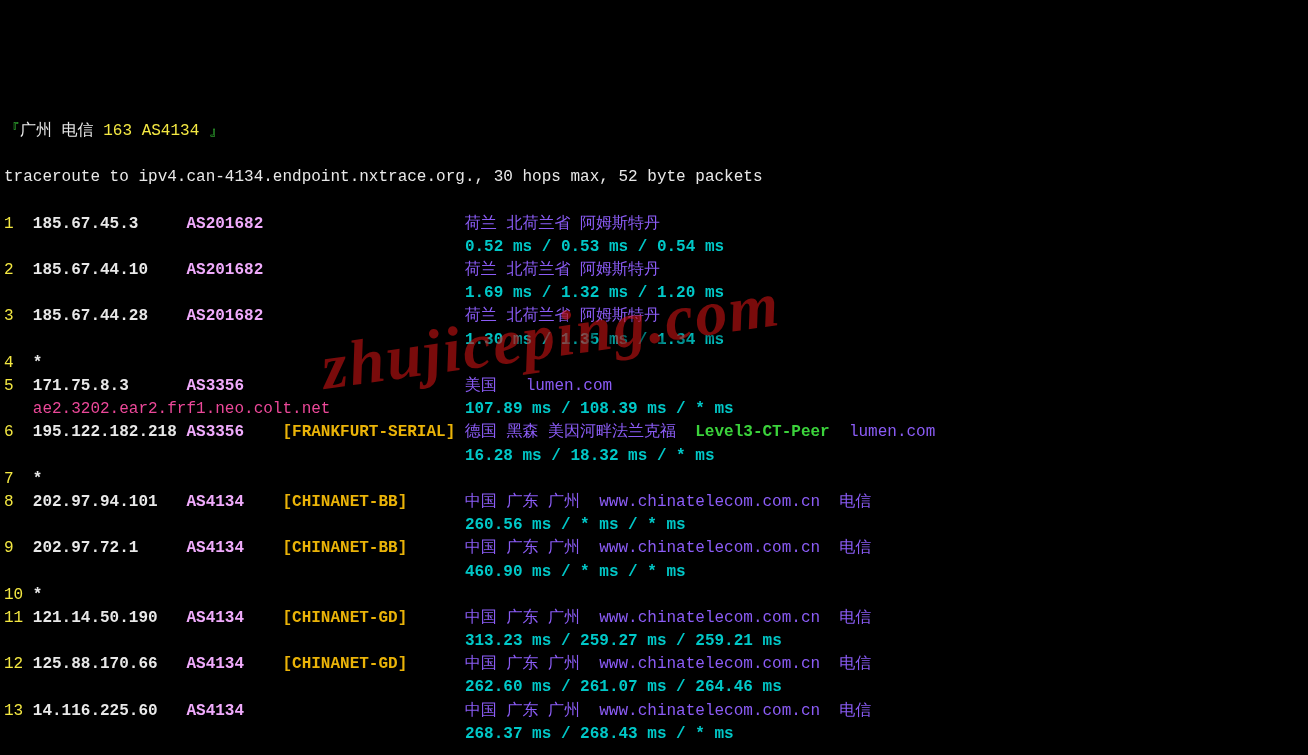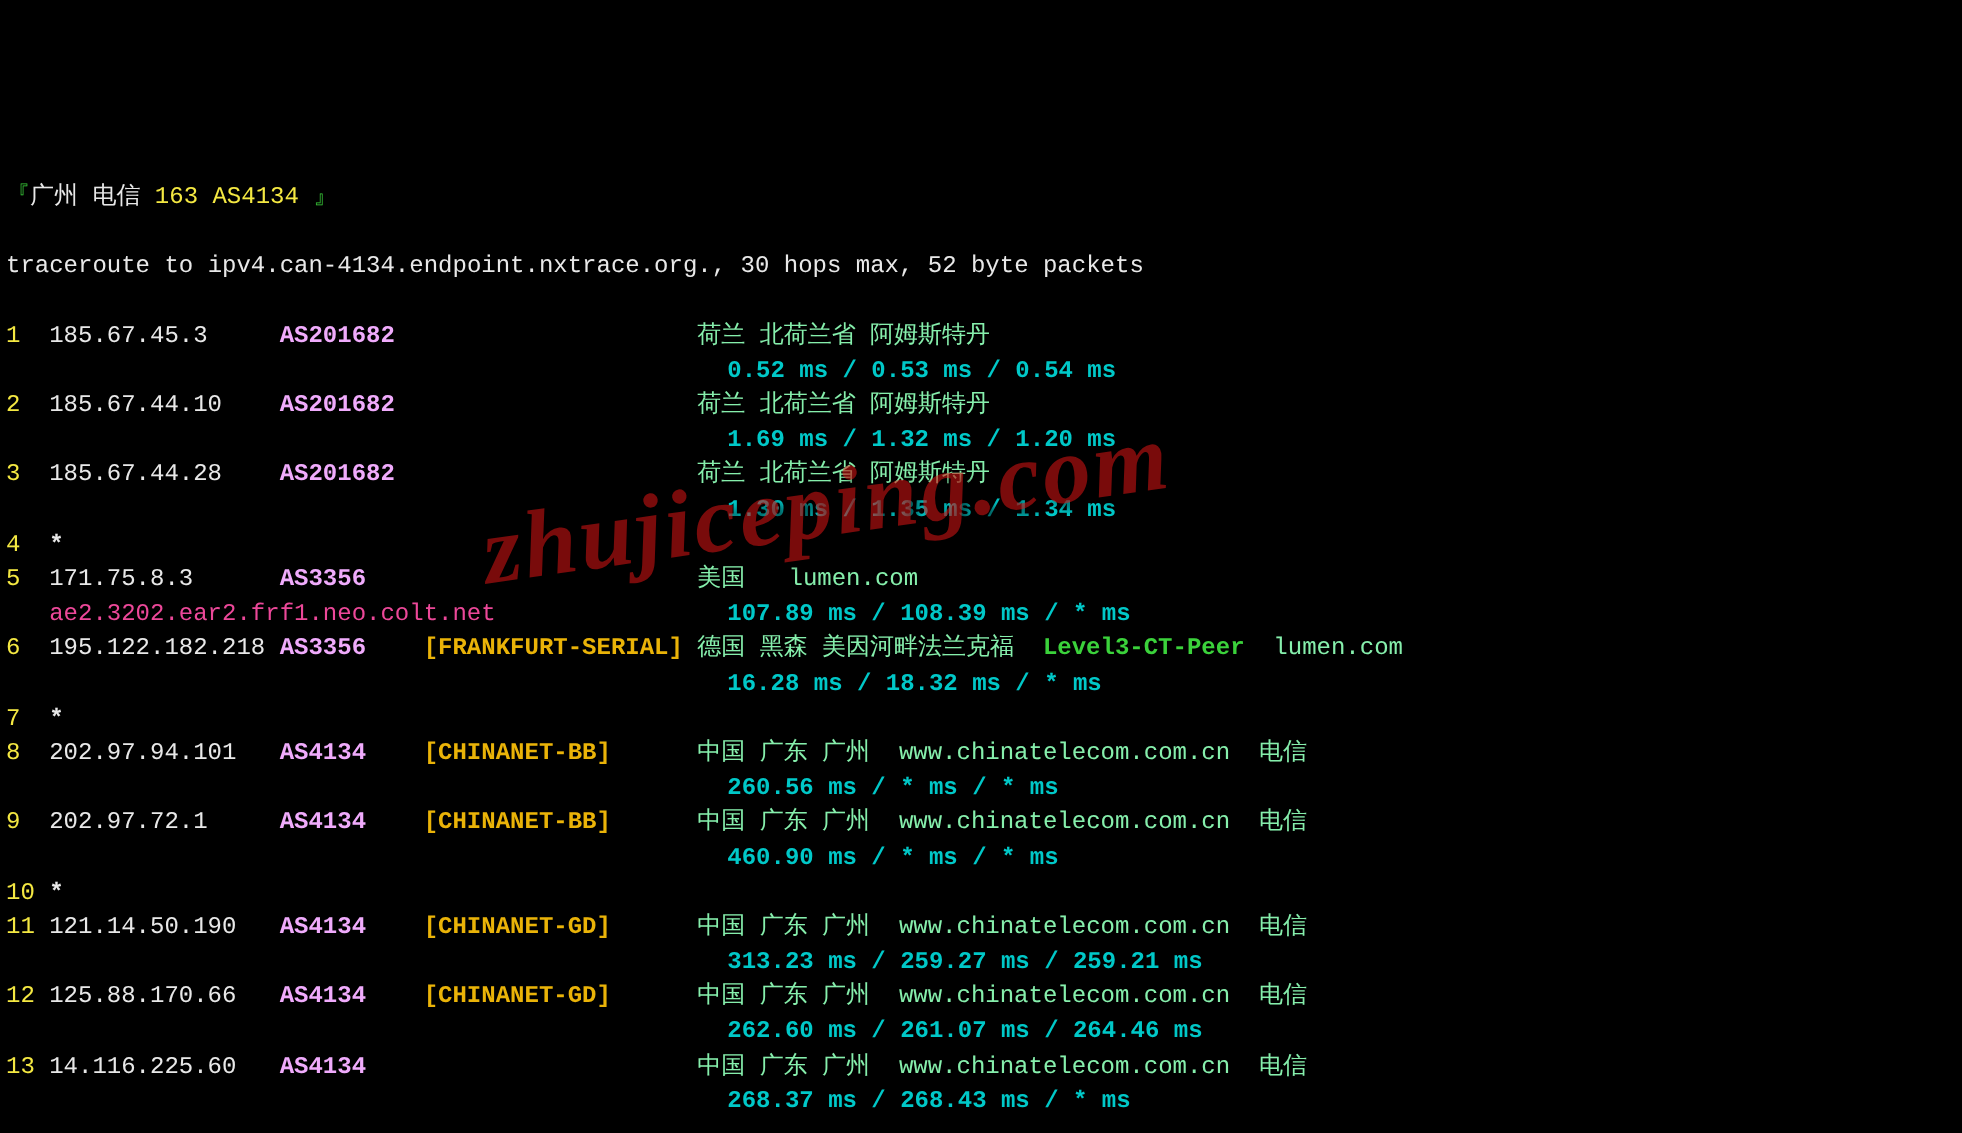--- a/index.html
+++ b/index.html
@@ -13,25 +13,25 @@
     white-space:pre;
     position:relative;
   }
   .term{padding:4px 0 0 4px;}
   .yellow{color:#f4e842;}
   .green{color:#3bd23b;}
   .white{color:#e8e8e8;}
   .dim{color:#ec4899;}
   .row{display:block;}
   .hop-num{color:#f4e842;display:inline-block;width:3ch;}
-  .ip{color:#e8e8e8;display:inline-block;width:16ch;font-weight:normal;}
+  .ip{color:#e8e8e8;display:inline-block;width:16ch;font-weight:bold;}
   .as{color:#f0abfc;display:inline-block;width:10ch;font-weight:bold;}
   .tag{color:#eab308;display:inline-block;width:19ch;font-weight:bold;}
-  .loc{color:#86efac;}
-  .timings{color:#00c8c8;font-weight:bold;margin-left:20px;}
+  .loc{color:#8b5cf6;}
+  .timings{color:#00c8c8;font-weight:bold;}
   .star{color:#e8e8e8;font-weight:bold;}
 
   .watermark{
     position:absolute;
     top:290px;left:320px;
     font-size:64px;
     font-family:Georgia,"Times New Roman",serif;
     font-style:italic;
     font-weight:bold;
     color:rgba(220,20,20,0.55);

